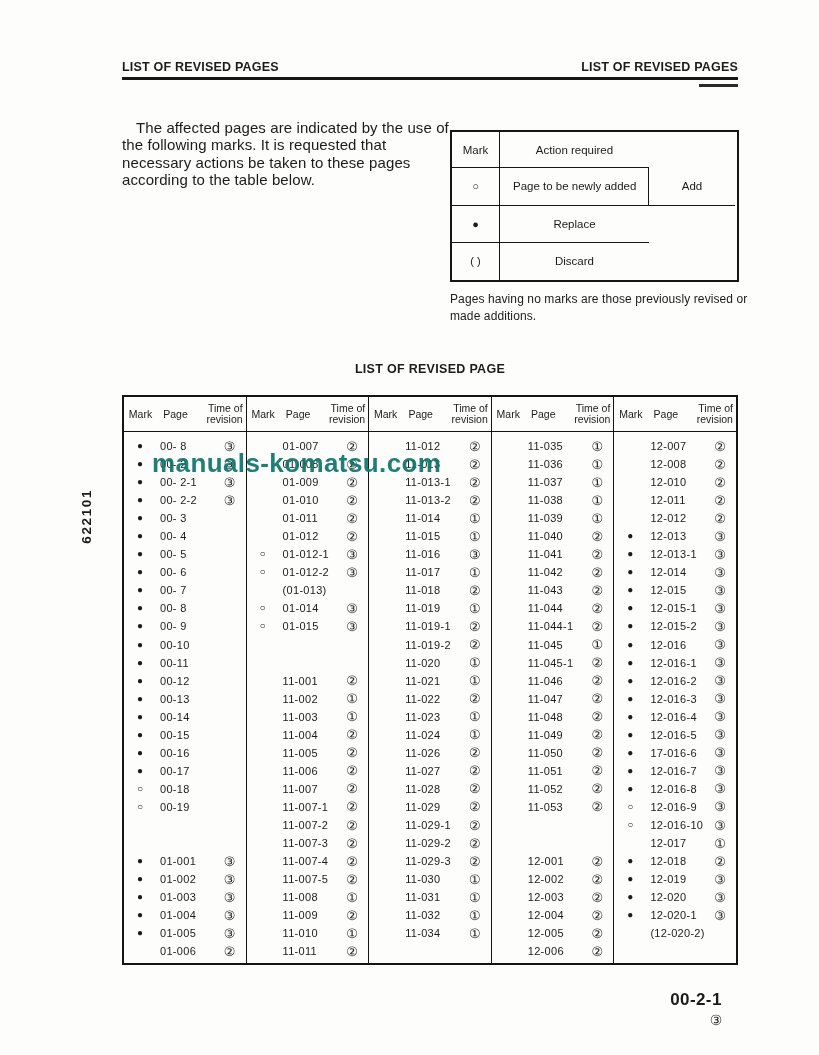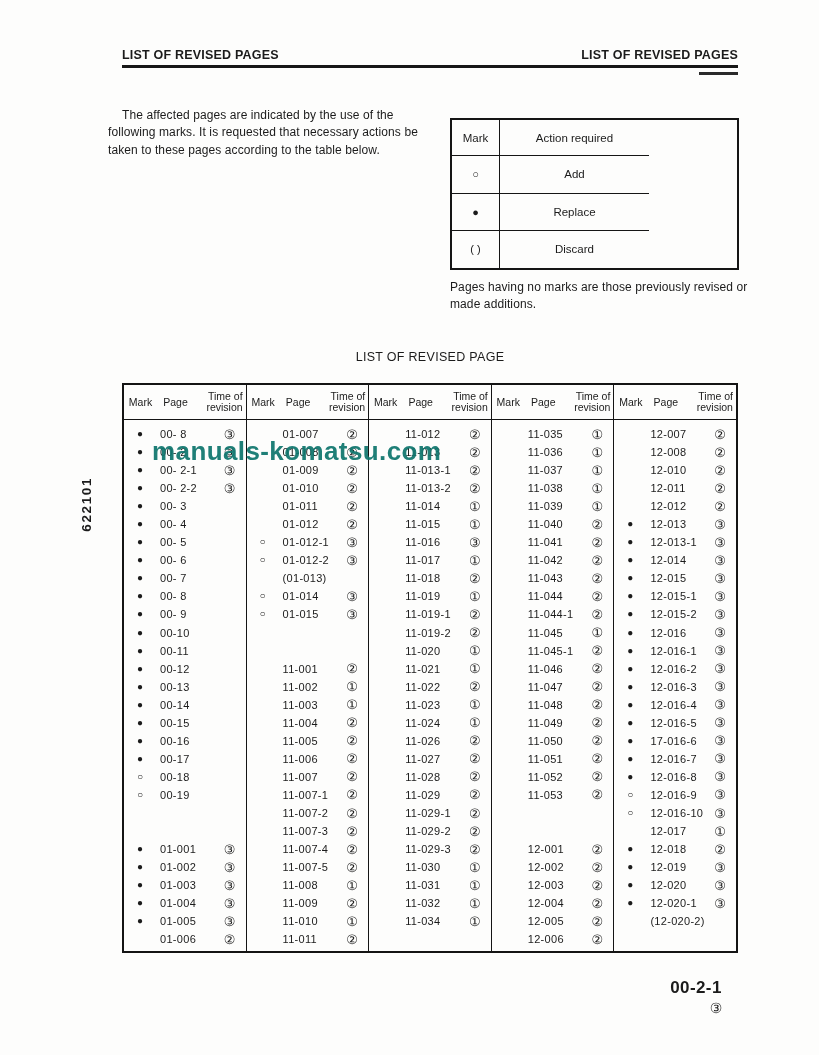--- a/index.html
+++ b/index.html
@@ -1,39 +1,39 @@
 <!DOCTYPE html>
 <html><head>
 <meta charset="utf-8">
 <style>
   html,body{margin:0;padding:0;}
   body{
     width:819px;height:1055px;position:relative;background:#fdfdfc;
     font-family:"Liberation Sans",sans-serif;color:#1b1b1b;overflow:hidden;
   }
-  .abs{position:absolute;}
+  .abs{position:absolute;margin-top:12px;}
   
   .doc-title{font-size:12.5px;font-weight:700;letter-spacing:.2px;}
   #header-rule{left:122px;top:65px;width:616px;height:2.5px;background:#171717;}
   #header-rule-dash{left:699px;top:72px;width:39px;height:3px;background:#2a2a2a;}
   
-  #intro{left:108px;top:107px;width:332px;font-size:12px;line-height:17.3px;text-indent:14px;letter-spacing:.1px;}
+  #intro{left:122px;top:107px;width:332px;font-size:15px;line-height:17.3px;text-indent:14px;letter-spacing:.1px;}
   #note{left:450px;top:279px;width:300px;font-size:12px;line-height:17px;letter-spacing:.1px;}
   
   #marks-table{left:450px;top:118px;width:285px;border:2px solid #151515;}
   .mt-row{display:grid;grid-template-columns:48px 149px 86px;}
   .mt-cell{border-right:1.2px solid #151515;border-bottom:1.2px solid #151515;
     display:flex;align-items:center;justify-content:center;font-size:11.5px;height:35px;}
   .mt-row .mt-cell:last-child{border-right:none;}
   .mt-row:last-child .mt-cell{border-bottom:none;}
   .mt-row.data .mt-cell{height:36.5px;}
   .mt-cell.indication{justify-content:flex-start;padding-left:13px;}
   .mt-cell.marksym{font-size:11px;}
   
-  #rev-title{left:122px;top:350px;width:616px;text-align:center;font-size:12.5px;font-weight:400;letter-spacing:.3px;}
+  #rev-title{left:122px;top:350px;width:616px;text-align:center;font-size:12.5px;font-weight:700;letter-spacing:.3px;}
   #revtable{left:122px;top:383px;width:616px;height:570px;border:2px solid #141414;
     box-sizing:border-box;display:flex;background:transparent;}
   .group{flex:1;border-right:1.6px solid #141414;display:flex;flex-direction:column;min-width:0;}
   .group:last-child{border-right:none;}
   .group-header{height:34px;border-bottom:1.4px solid #141414;display:flex;align-items:center;
     font-size:10.5px;letter-spacing:0;}
   .h-mark{width:33px;text-align:center;}
   .h-page{width:37px;text-align:center;}
   .h-time{flex:1;text-align:right;padding-right:3px;line-height:1.08;}
   .group-body{flex:1;padding-top:5px;}
@@ -59,20 +59,21 @@
 
 <div class="abs" id="intro">The affected pages are indicated by the use of the following marks. It is requested that necessary actions be taken to these pages according to the table below.</div>
 
 <div class="abs" id="marks-table">
     <div class="mt-row">
       <div class="mt-cell">Mark</div>
       <div class="mt-cell">Action required</div>
     </div>
     <div class="mt-row data">
       <div class="mt-cell marksym">○</div>
+      <div class="mt-cell indication">Page to be newly added</div>
       <div class="mt-cell">Add</div>
     </div>
     <div class="mt-row data">
       <div class="mt-cell marksym">●</div>
       <div class="mt-cell">Replace</div>
     </div>
     <div class="mt-row data">
       <div class="mt-cell marksym">(  )</div>
       <div class="mt-cell">Discard</div>
     </div>

